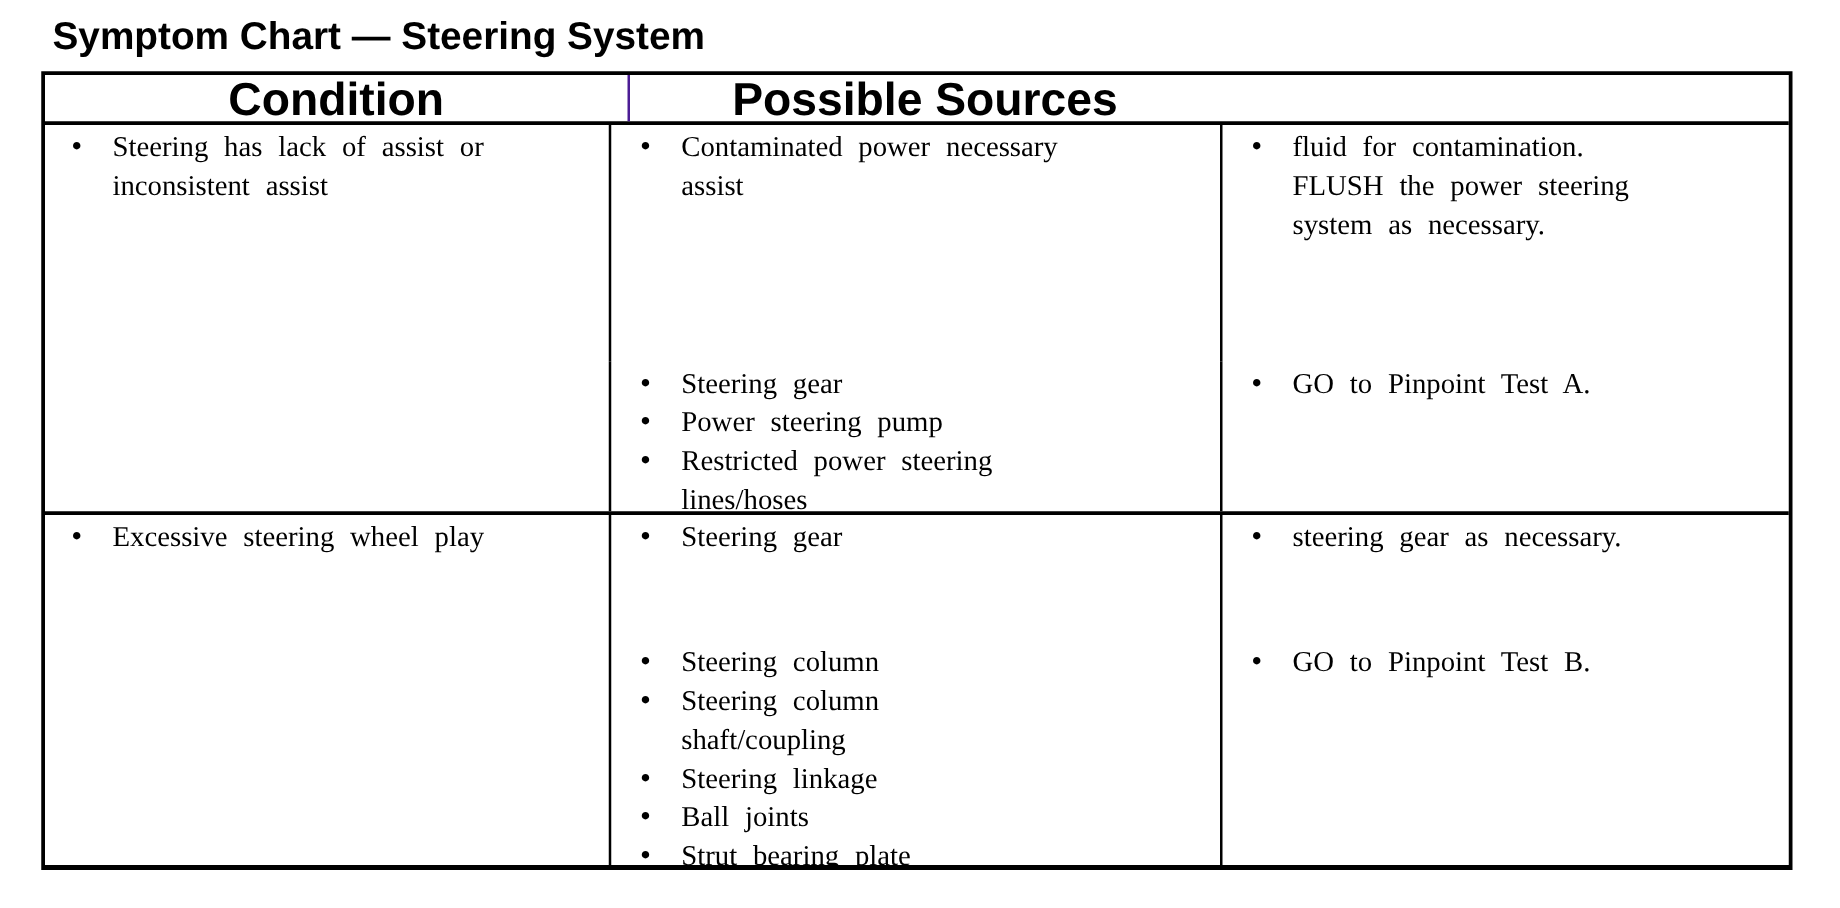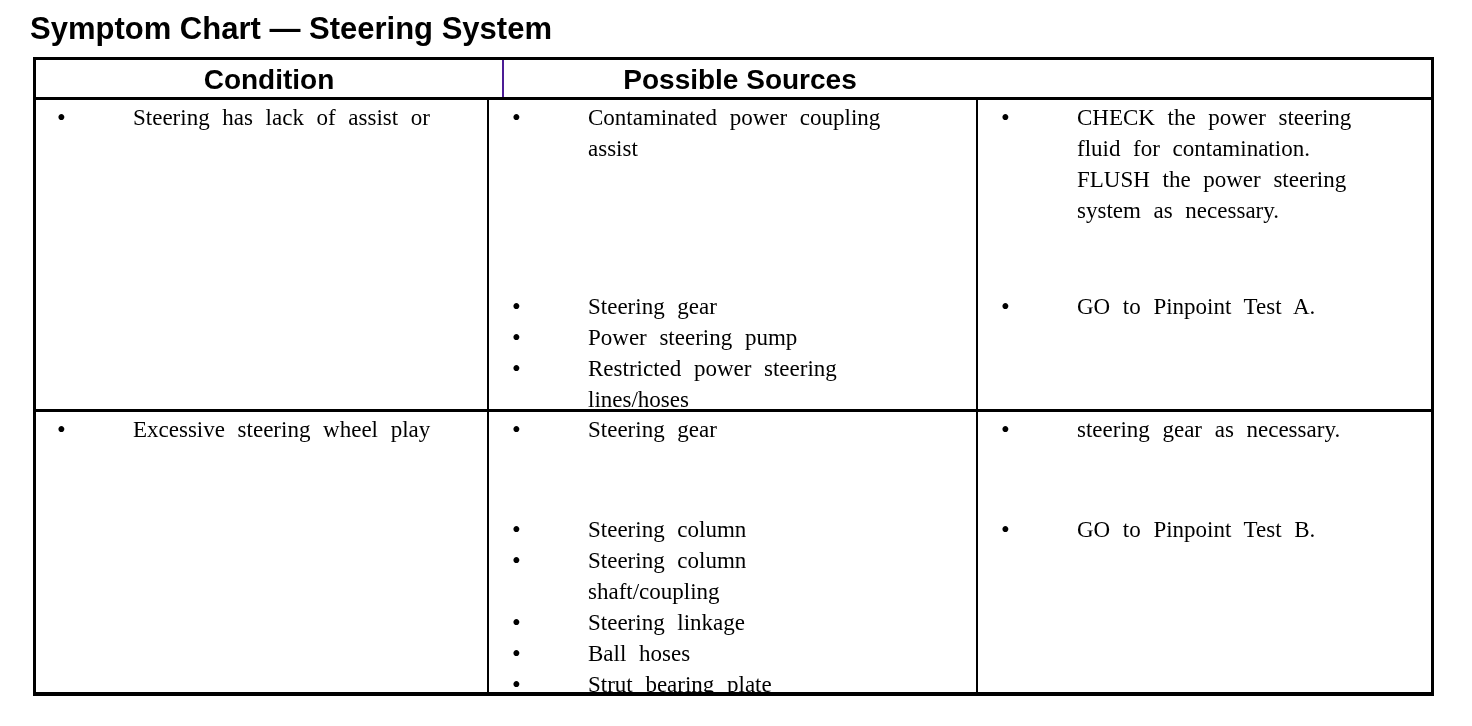--- a/index.html
+++ b/index.html
@@ -7,21 +7,21 @@
     margin: 0; padding: 0;
     width: 1472px; height: 726px;
     background: #ffffff;
     color: #000000;
     overflow: hidden;
     position: relative;
     font-family: "Liberation Serif", serif;
   }
   .page-title {
     position: absolute;
-    left: 30px; top: 11px;
+    left: 42px; top: 11px;
     font-family: "Liberation Sans", sans-serif;
     font-weight: bold;
     font-size: 31px;
     white-space: nowrap;
   }
   .stable {
     position: absolute;
     left: 33px; top: 57px;
     width: 1401px;
     border: 3px solid #000;
@@ -30,21 +30,21 @@
   }
   .thead {
     display: grid;
     grid-template-columns: 451px 489px 455px;
     border-bottom: 3px solid #000;
     height: 40px;
   }
   .th {
     font-family: "Liberation Sans", sans-serif;
     font-weight: bold;
-    font-size: 28px;
+    font-size: 37px;
     text-align: center;
     line-height: 39px;
     overflow: hidden;
     margin-left: 15px;
   }
   .th.c2, .th.c3 { border-left: 2px solid #4c1d95; }
   .trow + .trow { border-top: 3px solid #000; }
   .subrow {
     display: grid;
     grid-template-columns: 451px 489px 455px;
@@ -64,21 +64,20 @@
   .item { position: relative; padding-left: 35px; }
   .bullet {
     position: absolute;
     left: 2px; top: 0;
     line-height: 31px;
     font-size: 25px;
   }
   .ln {
     white-space: nowrap;
     word-spacing: 0.30em;
-    margin-left: 43px;
   }
 </style>
 </head>
 <body>
 
 <div class="page-title">Symptom Chart — Steering System</div>
 
 <div class="stable">
 
   <div class="thead">
@@ -86,37 +85,37 @@
     <div class="th c2">Possible Sources</div>
   </div>
 
   <div class="trow">
     <div class="subrow r1g1">
       <div class="cell c1">
         <div class="item">
           <span class="bullet">•</span>
           <div>
             <div class="ln">Steering has lack of assist or</div>
-          </div>
-        </div>
-      </div>
-      <div class="cell c2">
-        <div class="item">
-          <span class="bullet">•</span>
-          <div>
-            <div class="ln">Contaminated power coupling</div>
+            <div class="ln">inconsistent assist</div>
+          </div>
+        </div>
+      </div>
+      <div class="cell c2">
+        <div class="item">
+          <span class="bullet">•</span>
+          <div>
+            <div class="ln">Contaminated power necessary</div>
             <div class="ln">assist</div>
           </div>
         </div>
       </div>
       <div class="cell c3">
         <div class="item">
           <span class="bullet">•</span>
           <div>
-            <div class="ln">CHECK the power steering</div>
             <div class="ln">fluid for contamination.</div>
             <div class="ln">FLUSH the power steering</div>
             <div class="ln">system as necessary.</div>
           </div>
         </div>
       </div>
     </div>
     <div class="subrow r1g2">
       <div class="cell c1"></div>
       <div class="cell c2">
@@ -196,21 +195,21 @@
         </div>
         <div class="item">
           <span class="bullet">•</span>
           <div>
             <div class="ln">Steering linkage</div>
           </div>
         </div>
         <div class="item">
           <span class="bullet">•</span>
           <div>
-            <div class="ln">Ball hoses</div>
+            <div class="ln">Ball joints</div>
           </div>
         </div>
         <div class="item">
           <span class="bullet">•</span>
           <div>
             <div class="ln">Strut bearing plate</div>
           </div>
         </div>
       </div>
       <div class="cell c3">

